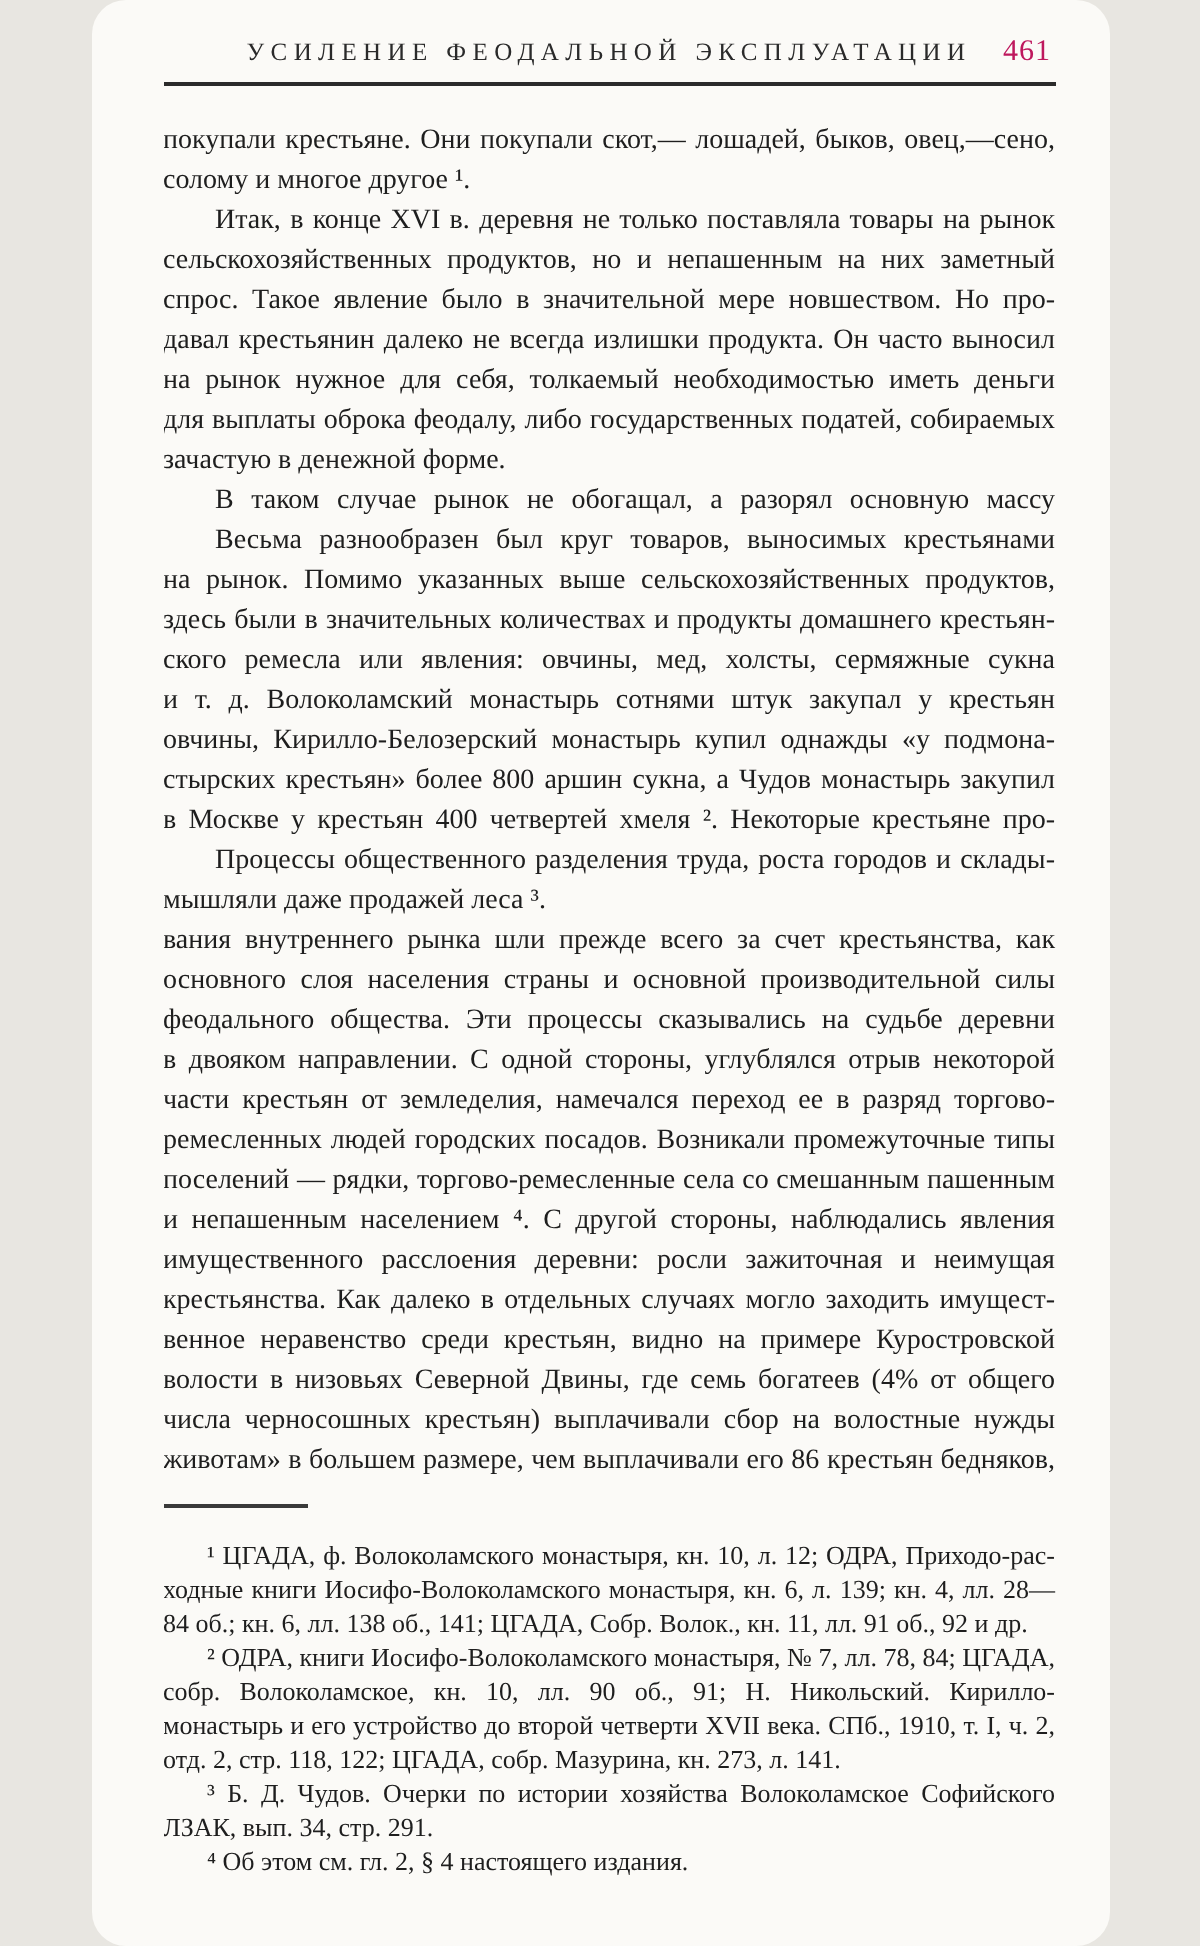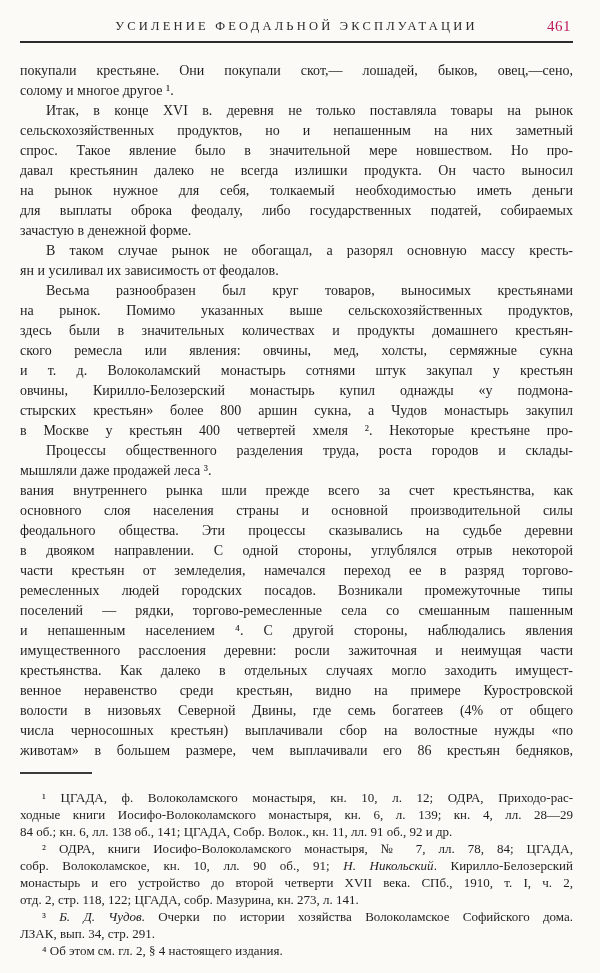--- a/index.html
+++ b/index.html
@@ -1,26 +1,27 @@
 <!DOCTYPE html>
 <html><head>
 <meta charset="utf-8">
 <style>
   html, body { margin: 0; padding: 0; background: #e8e6e1; }
   .page {
     position: relative;
-    width: 600px;
+    width: 509px;
     height: 973px;
     margin: 0 auto;
     background: #fbfaf7;
     color: #1e1e1e;
     font-family: "Liberation Serif", "DejaVu Serif", serif;
     box-sizing: border-box;
-    padding: 18px 27px 0 20px;
+    padding: 18px 27px 0 36px;
     overflow: hidden;
+    border-radius: 17px;
   }
   .running-head {
     position: relative;
     height: 16px;
   }
   .running-title {
     text-align: center;
     font-size: 12.5px;
     letter-spacing: 3.2px;
     color: #2a2a2a;
@@ -60,21 +61,21 @@
     background: #3a3a3a;
     margin-top: 11px;
   }
   .footnotes { margin-top: 15px; }
   .footnotes .line {
     font-size: 13px;
     line-height: 17px;
     height: 17px;
   }
   .footnotes .line.indent { padding-left: 22px; }
-  .italic { font-style: italic; }
+  .italic { }
 </style>
 </head>
 <body>
 
 <div class="page">
   <div class="running-head">
     <div class="running-title">УСИЛЕНИЕ ФЕОДАЛЬНОЙ ЭКСПЛУАТАЦИИ</div>
     <div class="page-number">461</div>
   </div>
   <div class="head-rule"></div>
@@ -83,21 +84,20 @@
       <div class="line">покупали крестьяне. Они покупали скот,— лошадей, быков, овец,—сено,</div>
       <div class="line end">солому и многое другое ¹.</div>
       <div class="line indent">Итак, в конце XVI в. деревня не только поставляла товары на рынок</div>
       <div class="line">сельскохозяйственных продуктов, но и непашенным на них заметный</div>
       <div class="line">спрос. Такое явление было в значительной мере новшеством. Но про-</div>
       <div class="line">давал крестьянин далеко не всегда излишки продукта. Он часто выносил</div>
       <div class="line">на рынок нужное для себя, толкаемый необходимостью иметь деньги</div>
       <div class="line">для выплаты оброка феодалу, либо государственных податей, собираемых</div>
       <div class="line end">зачастую в денежной форме.</div>
       <div class="line indent">В таком случае рынок не обогащал, а разорял основную массу кресть-</div>
-      <div class="line end">ян и усиливал их зависимость от феодалов.</div>
       <div class="line indent">Весьма разнообразен был круг товаров, выносимых крестьянами</div>
       <div class="line">на рынок. Помимо указанных выше сельскохозяйственных продуктов,</div>
       <div class="line">здесь были в значительных количествах и продукты домашнего крестьян-</div>
       <div class="line">ского ремесла или явления: овчины, мед, холсты, сермяжные сукна</div>
       <div class="line">и т. д. Волоколамский монастырь сотнями штук закупал у крестьян</div>
       <div class="line">овчины, Кирилло-Белозерский монастырь купил однажды «у подмона-</div>
       <div class="line">стырских крестьян» более 800 аршин сукна, а Чудов монастырь закупил</div>
       <div class="line">в Москве у крестьян 400 четвертей хмеля ². Некоторые крестьяне про-</div>
       <div class="line indent">Процессы общественного разделения труда, роста городов и склады-</div>
       <div class="line end">мышляли даже продажей леса ³.</div>

